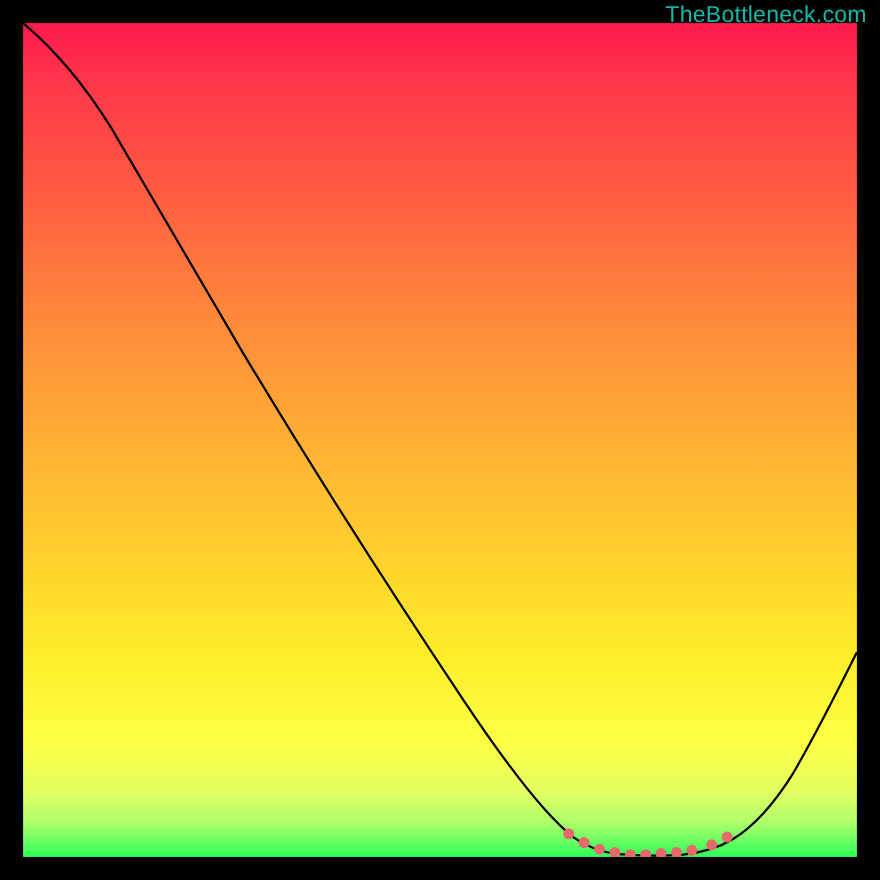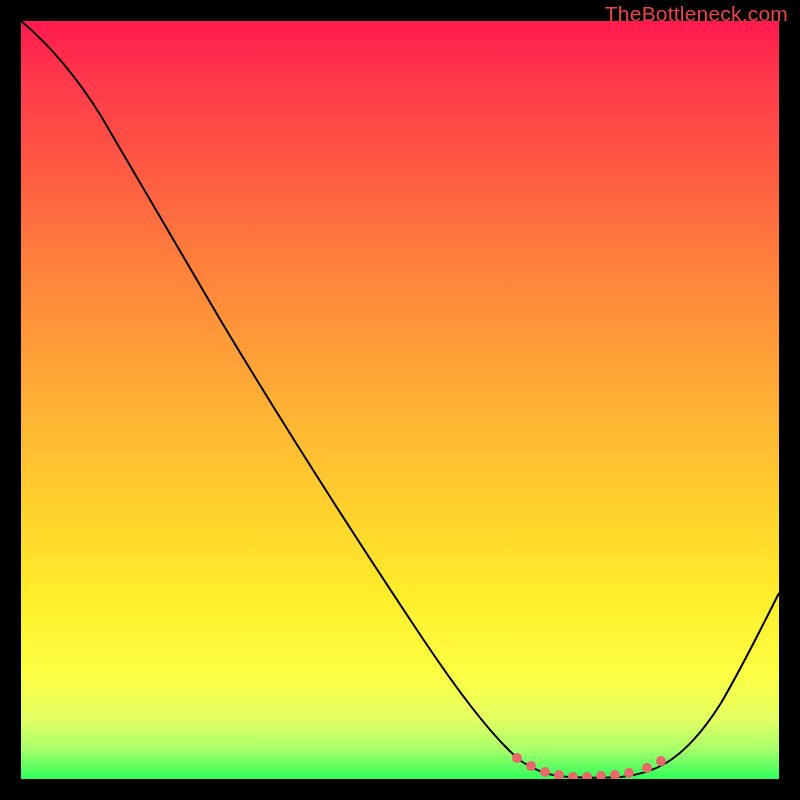--- a/index.html
+++ b/index.html
@@ -45,21 +45,21 @@
     position: absolute;
     left: 0;
     top: 0;
     width: 758px;
     height: 758px;
   }
   .watermark {
     position: absolute;
     right: 12px;
     top: 2px;
-    color: #ef4444;
+    color: #14b8a6;
     font-size: 21px;
     letter-spacing: 0.2px;
     font-weight: 500;
   }
 </style>
 </head>
 <body>
 
 <div class="frame">
   <div class="gradient"></div>

